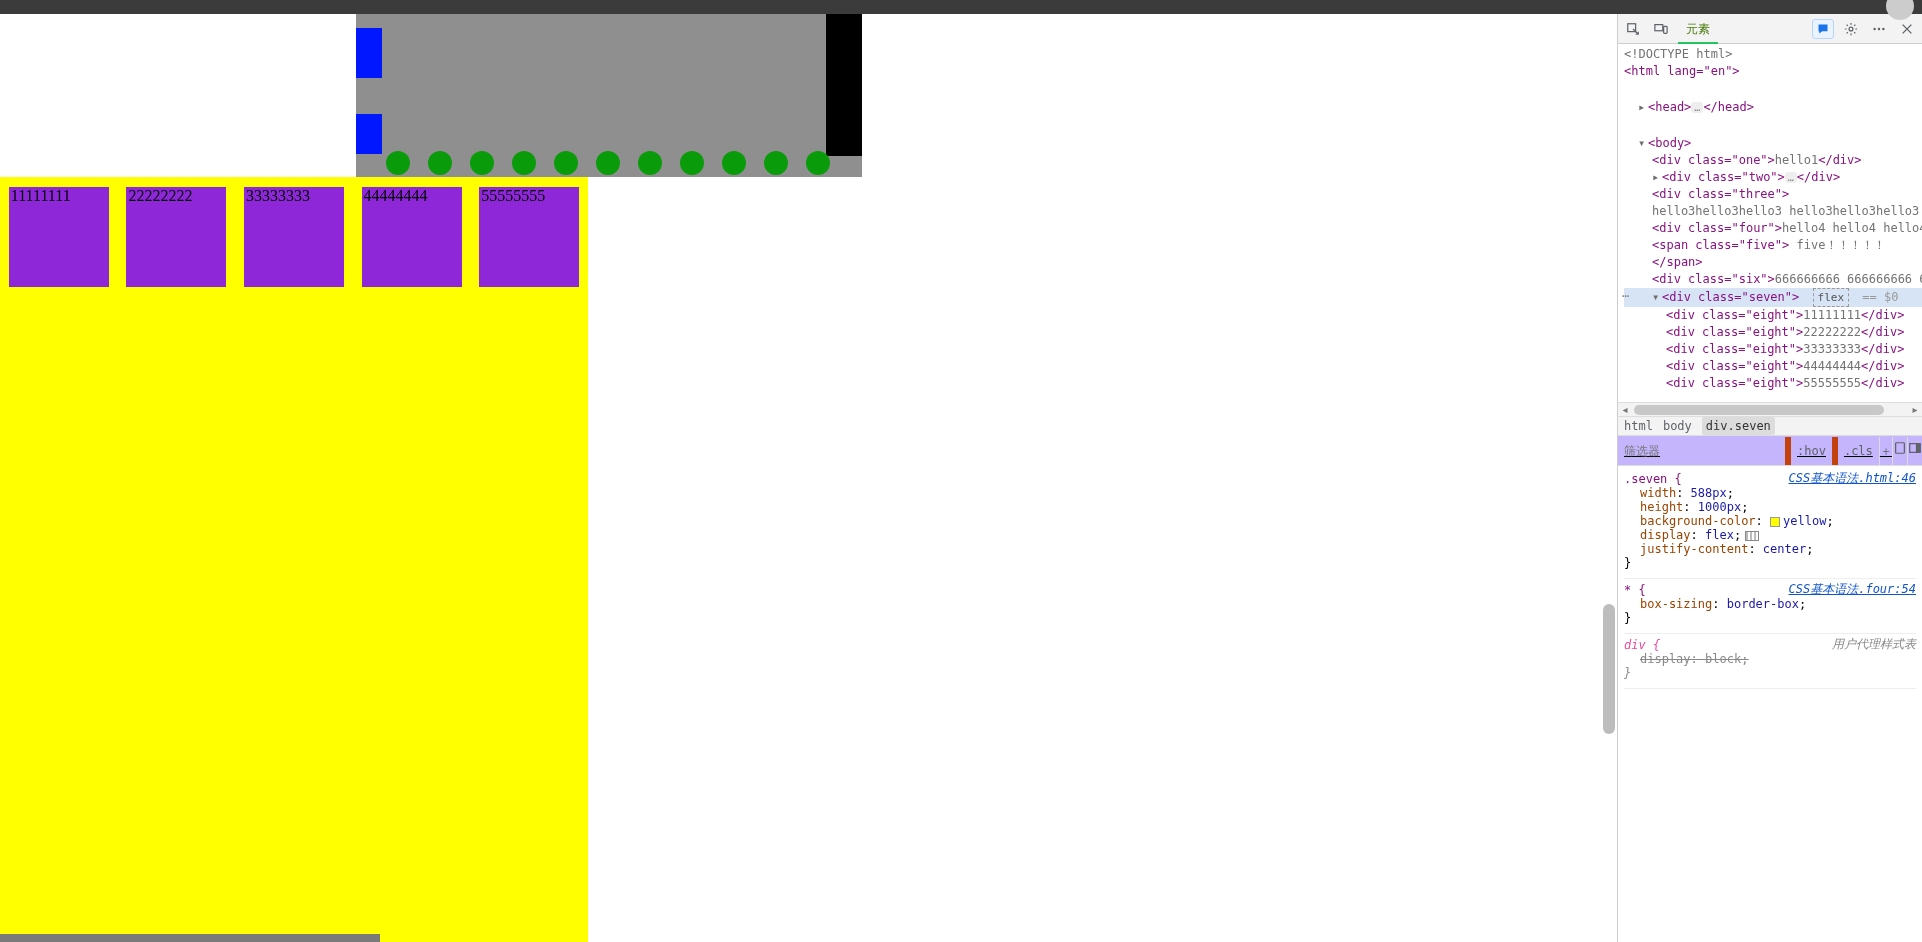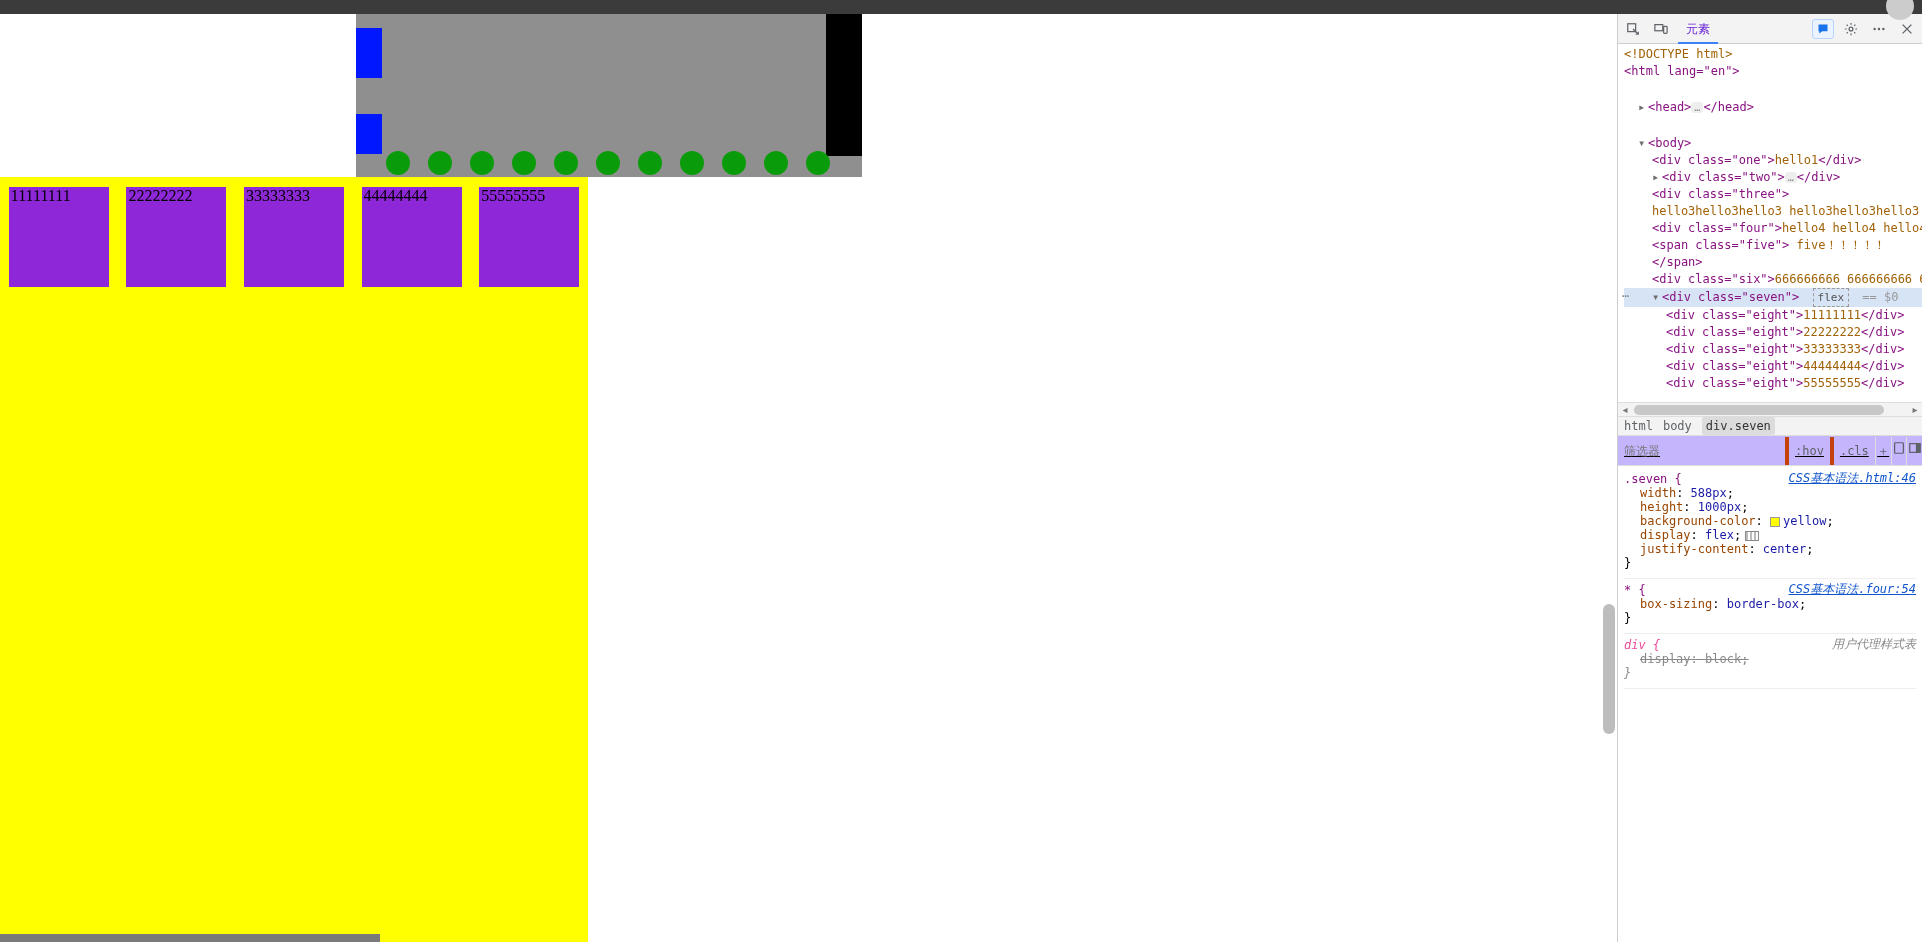--- a/index.html
+++ b/index.html
@@ -161,22 +161,22 @@
   border-radius: 2px;
 }
 .dt-toolbar .icon svg { width: 14px; height: 14px; }
 .dt-toolbar .tab {
   padding: 0 8px;
   height: 30px;
   line-height: 30px;
   color: #5f6368;
 }
 .dt-toolbar .tab.active {
-  color: #6d28d9;
-  border-bottom: 2px solid #3b82f6;
+  color: #4d7c0f;
+  border-bottom: 2px solid #22c55e;
 }
 .dt-toolbar .feedback {
   width: 22px; height: 20px;
   background: #eaf3ff;
   border: 1px solid #b6d4fe;
   border-radius: 3px;
   display: flex;
   align-items: center;
   justify-content: center;
 }
@@ -196,21 +196,21 @@
 .dom-panel .ln { white-space: nowrap; }
 .dom-panel .ind1 { padding-left: 14px; margin-top: 19px; }
 .dom-panel .ind2 { padding-left: 28px; }
 .dom-panel .ind3 { padding-left: 42px; }
 .dom-panel .arrow {
   display: inline-block;
   width: 10px;
   color: #6e6e6e;
 }
 .dom-panel .tag { color: #881280; }
-.dom-panel .txt { color: #a16207; }
+.dom-panel .txt { color: #737373; }
 .dom-panel .dots3 { color: #888; background: #eee; border-radius: 3px; padding: 0 3px; font-size: 10px; }
 
 .dom-panel .ln.selected {
   background: #d6e4f5;
   position: relative;
 }
 .dom-panel .flex-badge {
   display: inline-block;
   border: 1px dashed #999;
   padding: 0 4px;
@@ -317,21 +317,21 @@
   height: 28px;
   outline: none;
   font-size: 12px;
 }
 .filter-row .tbtn {
   padding: 0 6px;
   color: #5f6368;
   font-family: Consolas, monospace;
   height: 28px;
   line-height: 28px;
-  border-left: 4px solid #c2410c;
+  border-left: 6px solid #c2410c;
 }
 .filter-row .ticon {
   width: 26px;
   text-align: center;
   color: #5f6368;
   border-left: 1px solid #ddd;
   height: 28px;
   line-height: 28px;
 }
 

